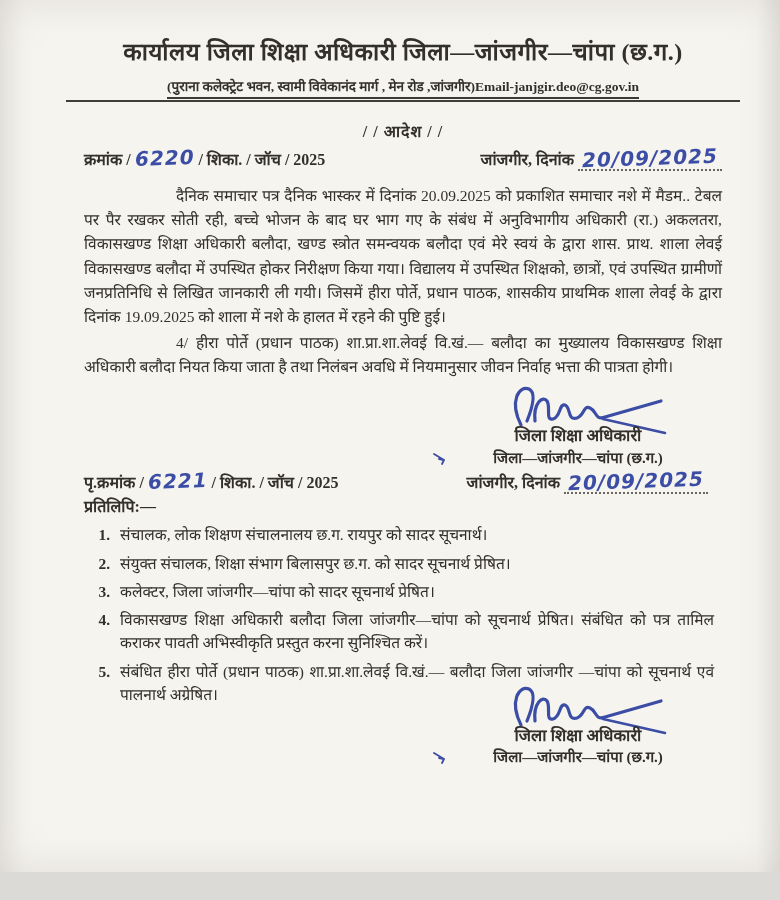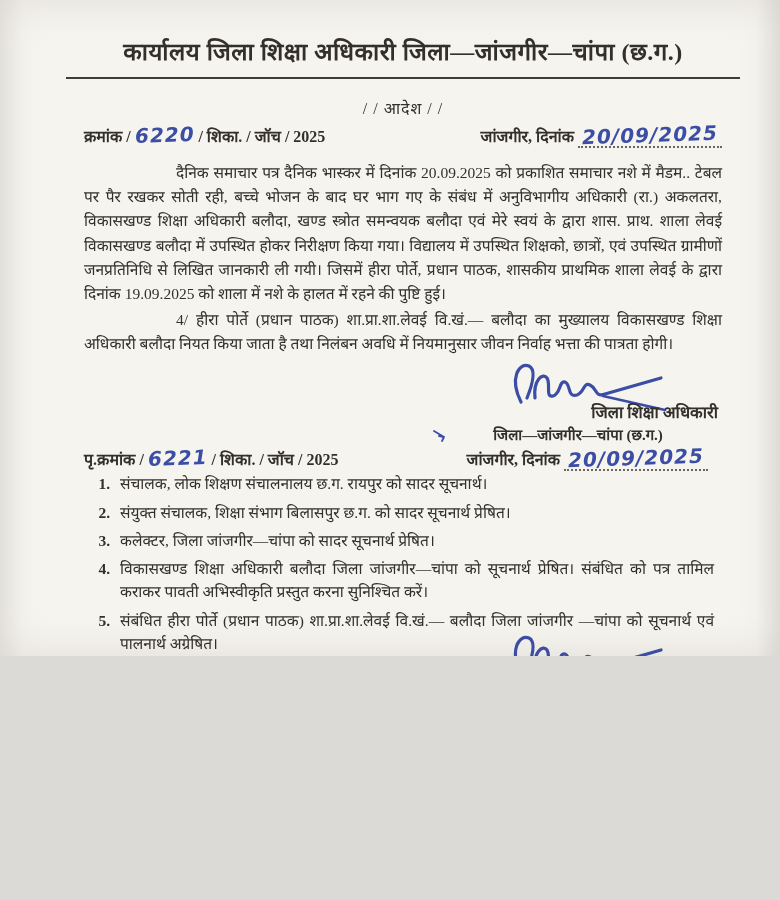--- a/index.html
+++ b/index.html
@@ -1,18 +1,18 @@
 <!DOCTYPE html>
 <html lang="hi"><head>
 <meta charset="utf-8">
 <style>
   html,body{margin:0;padding:0;background:#dcdad6;}
   .paper{
     position:relative;
-    width:780px;height:656px;
+    width:780px;height:872px;
     margin:0 auto;
     box-sizing:border-box;
     background:#f5f3ee;
     background-image:linear-gradient(90deg,#edebe6 0,#f6f4ef 3%,#f6f4ef 97%,#e8e6e1 100%),
                      linear-gradient(#f0eee9 0,#f6f4ef 2%);
     box-shadow:inset 0 0 40px rgba(120,115,105,.18);
     color:#33302c;
     font-family:"Liberation Serif","DejaVu Serif",serif;
     padding:26px 58px 10px 84px;
     overflow:hidden;
@@ -25,21 +25,21 @@
   .address-line{
     font-size:13.5px;font-weight:bold;
     display:inline-block;
     border-bottom:2px solid #3c3a36;
     padding-bottom:2px;
   }
   .head-rule{
     border:none;border-top:2.5px solid #403d39;
     margin:1px -18px 6px -18px;
   }
-  .order-heading{font-size:16px;font-weight:normal;letter-spacing:1px;margin:18px 0 6px 0;}
+  .order-heading{font-size:16px;font-weight:bold;letter-spacing:1px;margin:18px 0 6px 0;}
   .ref-row{
     display:flex;justify-content:space-between;align-items:flex-end;
     font-size:16px;font-weight:bold;margin:2px 0 14px 0;
   }
   .hand{
     font-family:"DejaVu Sans","Liberation Sans",sans-serif;
     font-style:italic;
     color:#3b4da4;
     font-size:20px;
     display:inline-block;
@@ -51,21 +51,21 @@
   .body-para{
     font-size:15.5px;line-height:1.56;text-align:justify;
     margin:0 0 2px 0;
   }
   .indent1{text-indent:92px;}
   .sig-block{
     width:280px;margin-left:auto;margin-right:4px;
     text-align:center;position:relative;
   }
   .sig-scribble{display:block;margin:0 auto -14px auto;}
-  .sig-title{font-size:16.5px;font-weight:bold;line-height:1.35;text-align:right;}
+  .sig-title{font-size:16.5px;font-weight:bold;line-height:1.35;}
   .sig-org{font-size:15px;font-weight:bold;line-height:1.45;position:relative;}
   .tick{position:absolute;left:-6px;top:2px;}
   .endorse-row{
     display:flex;justify-content:space-between;align-items:flex-end;
     font-size:16px;font-weight:bold;margin:2px 0 2px 0;
   }
   .copy-label{font-size:16px;font-weight:bold;margin:2px 0 6px 0;}
   ol.copy-list{
     margin:0 8px 4px 0;padding:0 0 0 30px;
     font-size:15.5px;line-height:1.5;
@@ -74,20 +74,21 @@
   ol.copy-list li::marker{font-weight:bold;}
   .sig-block.second{margin-top:-30px;}
 </style>
 </head>
 <body>
 
 <div class="paper">
 
   <div class="center">
     <div class="page-title">कार्यालय जिला शिक्षा अधिकारी जिला—जांजगीर—चांपा (छ.ग.)</div>
+    <span class="address-line">(पुराना कलेक्ट्रेट भवन, स्वामी विवेकानंद मार्ग , मेन रोड ,जांजगीर)Email-janjgir.deo@cg.gov.in</span>
   </div>
   <hr class="head-rule">
   <div class="center order-heading">/ / आदेश / /</div>
 
   <div class="ref-row">
     <div>
       <span>क्रमांक /</span>
       <span class="hand">6220</span>
       <span>/ शिका. / जॉच  / 2025</span>
     </div>
@@ -119,20 +120,21 @@
       <span>पृ.क्रमांक /</span>
       <span class="hand">6221</span>
       <span>/ शिका. / जॉच  / 2025</span>
     </div>
     <div style="margin-right:14px;">
       <span>जांजगीर, दिनांक</span>
       <span class="date-slot"><span class="hand">20/09/2025</span></span>
     </div>
   </div>
 
+  <div class="copy-label">प्रतिलिपि:—</div>
 
   <ol class="copy-list">
     <li>संचालक, लोक शिक्षण संचालनालय छ.ग. रायपुर को सादर सूचनार्थ।</li>
     <li>संयुक्त संचालक, शिक्षा संभाग बिलासपुर छ.ग. को सादर सूचनार्थ प्रेषित।</li>
     <li>कलेक्टर, जिला जांजगीर—चांपा को सादर सूचनार्थ प्रेषित।</li>
     <li>विकासखण्ड शिक्षा अधिकारी बलौदा जिला जांजगीर—चांपा को सूचनार्थ प्रेषित। संबंधित को पत्र तामिल कराकर पावती अभिस्वीकृति प्रस्तुत करना सुनिश्चित करें।</li>
     <li>संबंधित हीरा पोर्ते (प्रधान पाठक) शा.प्रा.शा.लेवई वि.खं.— बलौदा जिला जांजगीर —चांपा को सूचनार्थ एवं पालनार्थ अग्रेषित।</li>
   </ol>
 
   <div class="sig-block second">

